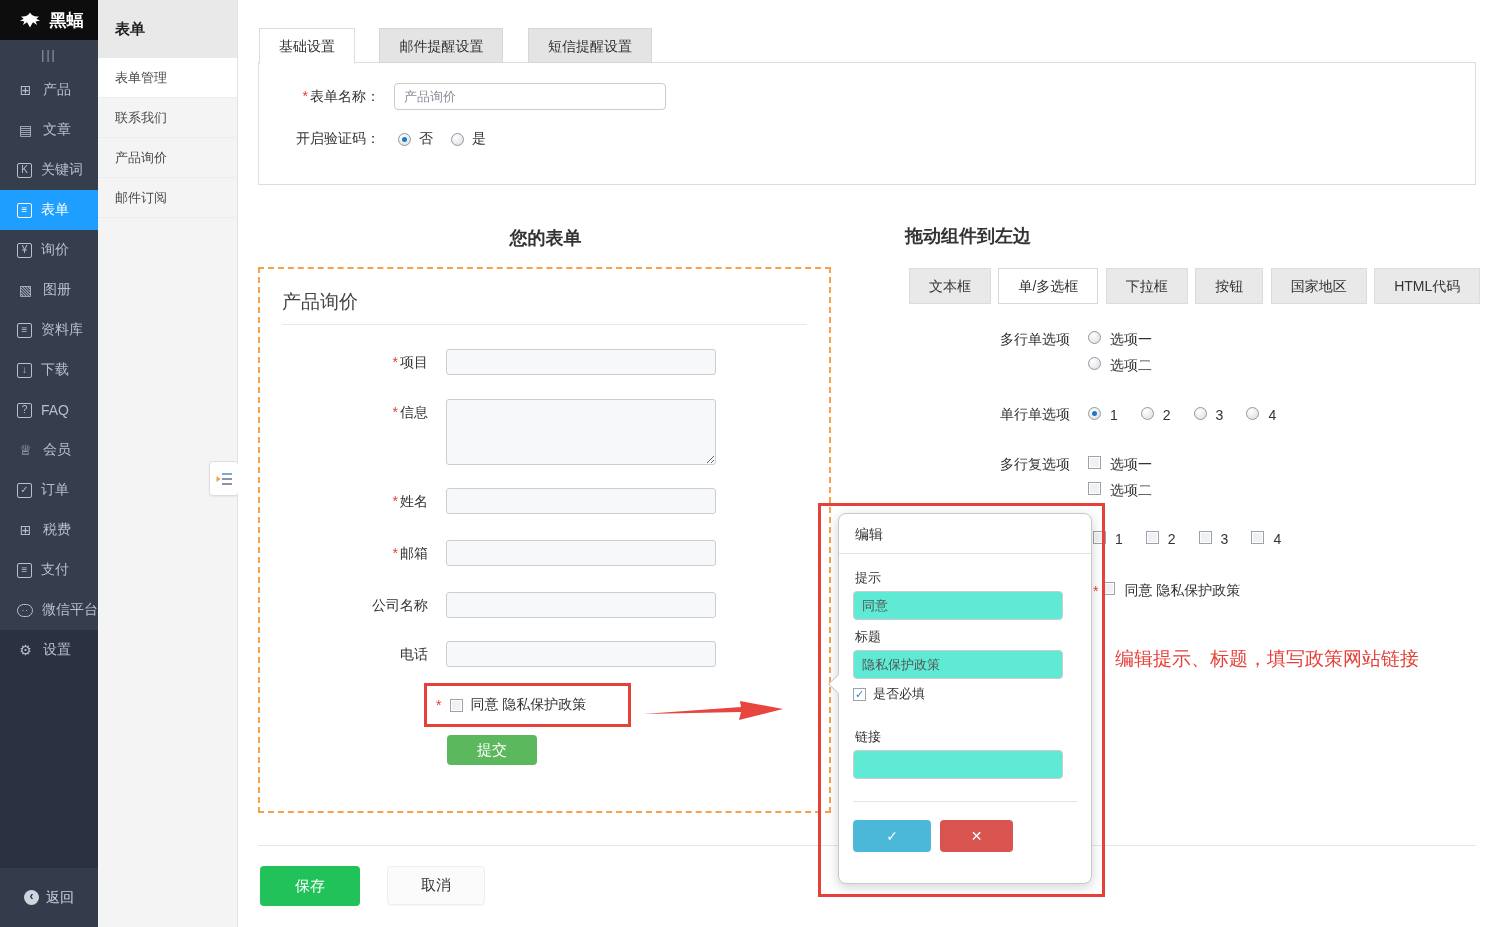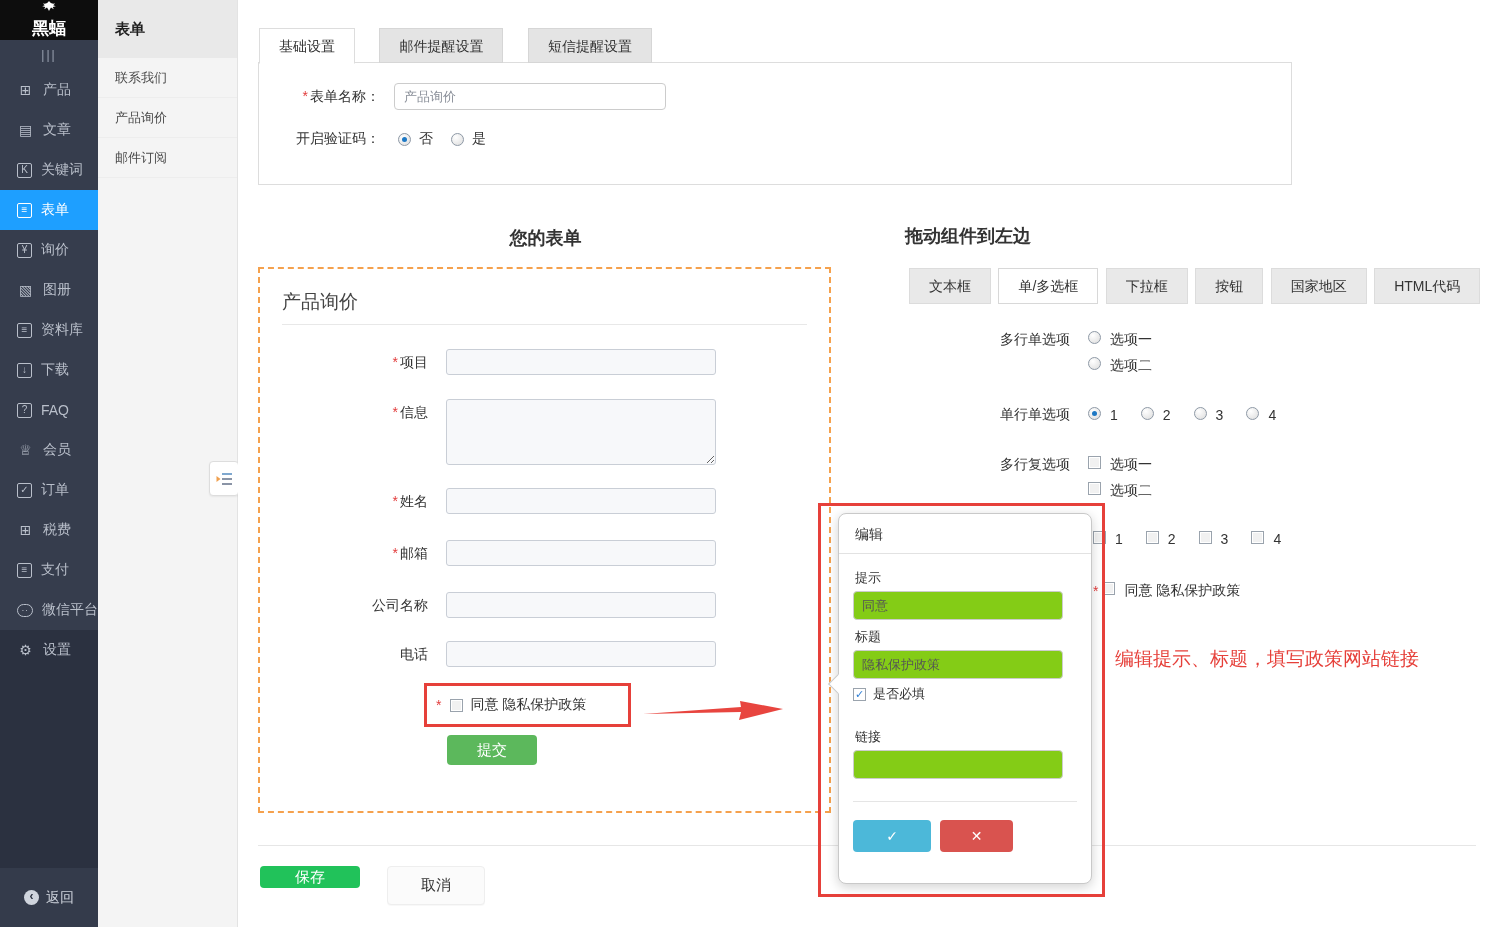--- a/index.html
+++ b/index.html
@@ -4,21 +4,21 @@
 <style>
   * { margin:0; padding:0; box-sizing:border-box; }
   html,body { width:1495px; height:927px; overflow:hidden; background:#fff;
     font-family:"Liberation Sans","DejaVu Sans",sans-serif; color:#333; }
   .app { position:relative; width:1495px; height:927px; }
 
   
   .sidebar { position:absolute; left:0; top:0; width:98px; height:927px;
     background:#363d4d; display:flex; flex-direction:column; }
   .logo { height:40px; background:#0d0d0d; display:flex; align-items:center;
-    justify-content:center; gap:5px; color:#fff; font-size:17px; font-weight:bold;flex-direction:column; }
+    justify-content:center; gap:5px; color:#fff; font-size:17px; font-weight:bold; }
   .side-toggle { height:30px; display:flex; align-items:center; justify-content:center;
     color:#9aa2b1; font-size:12px; letter-spacing:2px; cursor:pointer; }
   .side-item { height:40px; display:flex; align-items:center; padding-left:17px;
     color:#b9bfca; font-size:14px; cursor:pointer; white-space:nowrap; }
   .side-item.active { background:#1e9fff; color:#fff; }
   .sicon { width:17px; display:inline-flex; justify-content:center; align-items:center;
     margin-right:9px; font-size:14px; flex:none; }
   .sicon.box { width:15px; height:15px; border:1px solid currentColor; border-radius:2px;
     font-size:10px; line-height:12px; }
   .sicon.bubble { width:16px; height:13px; border:1px solid currentColor; border-radius:7px;
@@ -43,21 +43,21 @@
 
   
   .main { position:absolute; left:238px; top:0; width:1257px; height:927px; background:#fff; }
 
   .tabs { position:absolute; left:21px; top:28px; z-index:3; }
   .tab { display:inline-block; height:35px; line-height:34px; padding:0 19px; font-size:14px;
     background:#e4e4e4; border:1px solid #d6d6d6; margin-right:20px; color:#333;
     cursor:pointer; vertical-align:bottom; }
   .tab.active { background:#fff; border-color:#ddd; border-bottom:1px solid #fff;
     height:36px; margin-bottom:-1px; }
-  .panel { position:absolute; left:20px; top:62px; width:1034px; height:123px;
+  .panel { position:absolute; left:20px; top:62px; width:1218px; height:123px;
     border:1px solid #ddd; z-index:2; background:#fff; }
   .frow { display:flex; align-items:center; margin:20px 0 0 25px; font-size:14px; }
   .frow .flabel { min-width:96px; text-align:right; }
   .star { color:#e23c3c; margin-right:2px; }
   .text-input { width:272px; height:27px; border:1px solid #ccc; border-radius:4px;
     background:#fff; padding:0 9px; font-size:13px; color:#8a8f99;
     font-family:inherit; outline:none; }
   .radio-opt { display:inline-flex; align-items:center; gap:8px; margin-left:18px; font-size:14px; }
   .rd { width:13px; height:13px; border-radius:50%; border:1px solid #8e99a6;
     background:radial-gradient(circle at 35% 30%, #fff, #dcdcdc); display:inline-block;
@@ -111,33 +111,33 @@
   .popup { position:absolute; left:600px; top:513px; width:254px; height:371px;
     background:#fff; border:1px solid #c9c9c9; border-radius:8px; z-index:6;
     box-shadow:0 3px 12px rgba(0,0,0,.18); }
   .popup-notch { position:absolute; left:-8px; top:163px; width:14px; height:14px;
     background:#fff; border-left:1px solid #c9c9c9; border-bottom:1px solid #c9c9c9;
     transform:rotate(45deg); }
   .popup-header { height:40px; line-height:40px; padding-left:16px; font-size:14px;
     border-bottom:1px solid #e2e2e2; color:#333; }
   .plbl { position:absolute; left:16px; font-size:13px; color:#333; }
   .ppin { position:absolute; left:14px; width:210px; height:29px; border:1px solid #ccc;
-    border-radius:4px; background:#84cc16; padding:0 8px; font-size:13px; color:#555;
+    border-radius:4px; background:#5eead4; padding:0 8px; font-size:13px; color:#555;
     font-family:inherit; outline:none; }
   .preq { position:absolute; left:14px; top:171px; display:flex; align-items:center;
     gap:7px; font-size:13px; }
   .pdivider { position:absolute; left:14px; right:14px; top:287px; border-top:1px solid #e5e5e5; }
   .pbtn { position:absolute; top:306px; height:32px; border:none; border-radius:4px;
     color:#fff; font-size:14px; cursor:pointer; font-family:inherit; }
   .pbtn.ok { left:14px; width:78px; background:#4cb8d9; }
   .pbtn.no { left:101px; width:73px; background:#d9534f; }
 
   .footer-line { position:absolute; left:20px; top:845px; width:1218px;
     border-top:1px solid #e6e6e6; z-index:1; }
-  .save-btn { position:absolute; left:22px; top:866px; width:100px; height:22px;
+  .save-btn { position:absolute; left:22px; top:866px; width:100px; height:40px;
     background:#21c25a; color:#fff; border:none; border-radius:4px; font-size:15px;
     cursor:pointer; z-index:2; font-family:inherit; }
   .cancel-btn { position:absolute; left:149px; top:866px; width:98px; height:39px;
     background:#fbfbfb; color:#333; border:1px solid #eee; border-radius:4px; font-size:15px;
     cursor:pointer; z-index:2; font-family:inherit; box-shadow:0 1px 1px rgba(0,0,0,.03); }
 
   .arrow-svg { position:absolute; left:405px; top:694px; z-index:4; }
 </style>
 </head>
 <body>
@@ -218,20 +218,21 @@
     </div>
 
     <div class="side-bottom">
       <span class="back-circle">‹</span>
       <span>返回</span>
     </div>
   </aside>
 
   <aside class="submenu">
     <div class="submenu-title">表单</div>
+    <div class="submenu-item active">表单管理</div>
     <div class="submenu-item">联系我们</div>
     <div class="submenu-item">产品询价</div>
     <div class="submenu-item">邮件订阅</div>
     <div class="collapse-btn">
       <svg width="17" height="14" viewBox="0 0 17 14" aria-hidden="true">
         <rect x="6" y="1" width="10" height="2" fill="#7fa8cf"></rect>
         <rect x="6" y="6" width="10" height="2" fill="#8a94a6"></rect>
         <rect x="6" y="11" width="10" height="2" fill="#8a94a6"></rect>
         <path d="M4.5 7 L0.5 4 L0.5 10 Z" fill="#f0a04f"></path>
       </svg>

